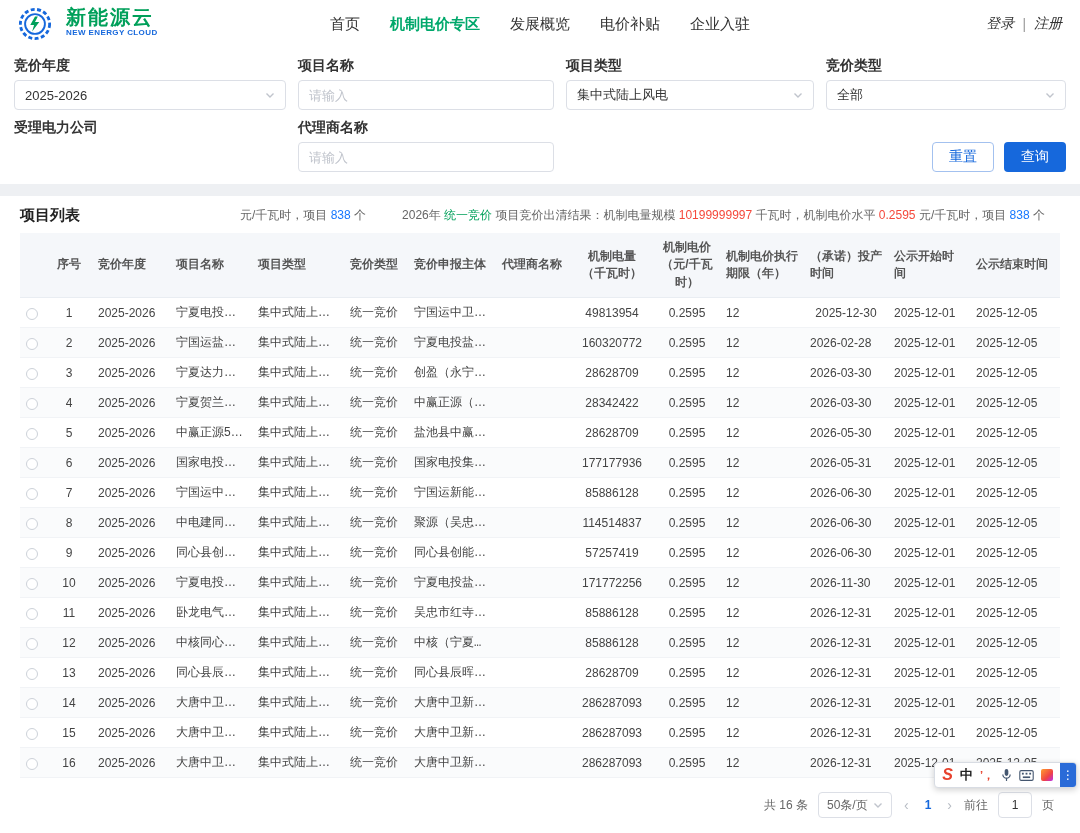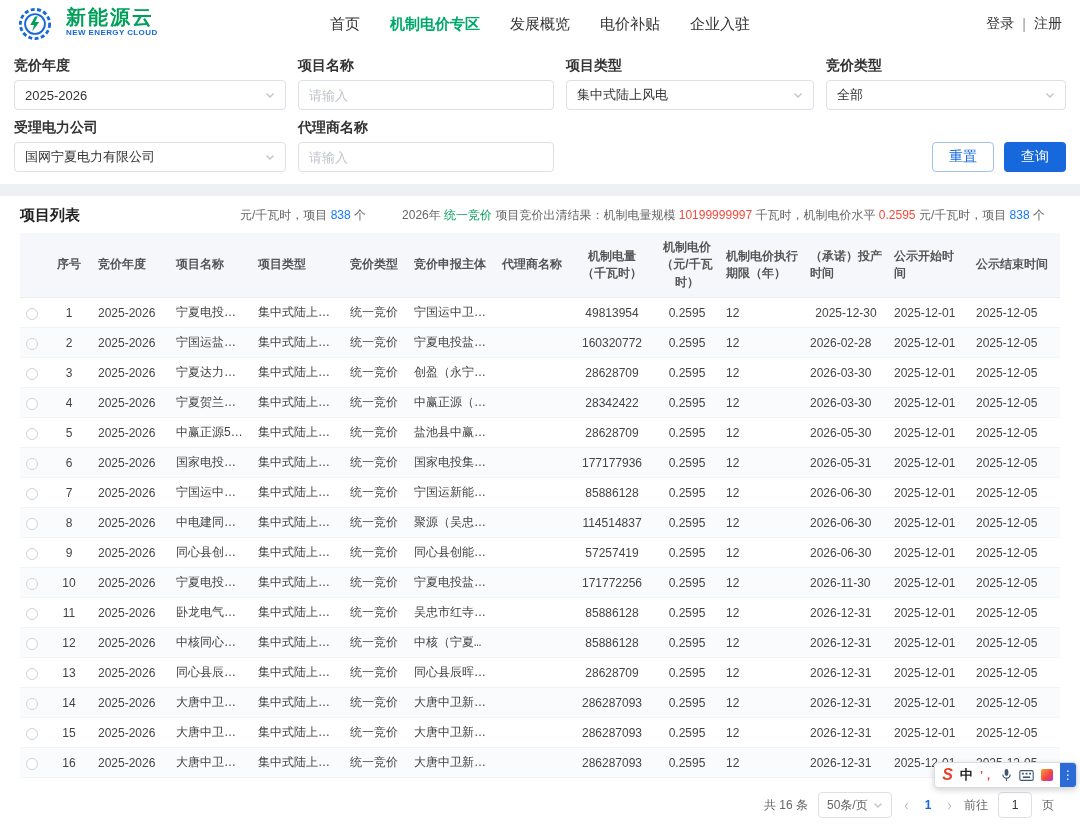--- a/index.html
+++ b/index.html
@@ -8,21 +8,21 @@
 
   
   .topbar { height:48px; display:flex; align-items:center; padding:0 18px; background:#fff; position:relative; }
   .logo { display:flex; align-items:flex-start; gap:14px; }
   .logo-text .logo-cn { font-size:20px; font-weight:bold; color:#00a05a; letter-spacing:2px; line-height:1.05; }
   .logo-text .logo-en { font-size:8px; color:#1668dc; font-weight:bold; letter-spacing:.4px; }
   .nav { position:absolute; left:50%; transform:translateX(-50%); display:flex; gap:30px; }
   .nav-item { font-size:15px; color:#333; cursor:pointer; text-decoration:none; white-space:nowrap; }
   .nav-item.active { color:#00a86b; font-weight:700; }
   .auth { margin-left:auto; font-size:14px; color:#333; display:flex; gap:8px; align-items:center; }
-  .auth span { cursor:pointer; }
+  .auth span { cursor:pointer;font-style:italic; }
   .auth .sep { color:#999; cursor:default; }
 
   
   .breadcrumb { height:28px; background:#f5f6f8; display:flex; align-items:center; gap:5px; padding:0 12px; font-size:12px; color:#999; }
   .crumb-strong { color:#333; font-weight:700; cursor:pointer; }
   .crumb-sep { color:#b6bac2; }
   .pin { color:#9aa4b5; display:inline-flex; }
 
   
   .filter-card { background:#fff; padding:8px 14px 12px 14px; }
@@ -133,26 +133,20 @@
             <svg class="chev" width="10" height="10" viewBox="0 0 10 10">
               <path d="M1.5 3.5 L5 7 L8.5 3.5" fill="none" stroke="#c0c4cc" stroke-width="1.4"></path>
             </svg>
           </div>
         </div>
       </div>
     <div class="filter-grid" id="filter-row2">
 
     <div class="field">
           <div class="flabel">受理电力公司</div>
-          <div class="control select">
-            <span>国网宁夏电力有限公司</span>
-            <svg class="chev" width="10" height="10" viewBox="0 0 10 10">
-              <path d="M1.5 3.5 L5 7 L8.5 3.5" fill="none" stroke="#c0c4cc" stroke-width="1.4"></path>
-            </svg>
-          </div>
         </div>
         <div class="field">
           <div class="flabel">代理商名称</div>
           <input class="control input" placeholder="请输入" style="">
         </div>
         <div class="btns">
           <button class="btn btn-reset">重置</button>
           <button class="btn btn-search">查询</button>
         </div>
       </div>

